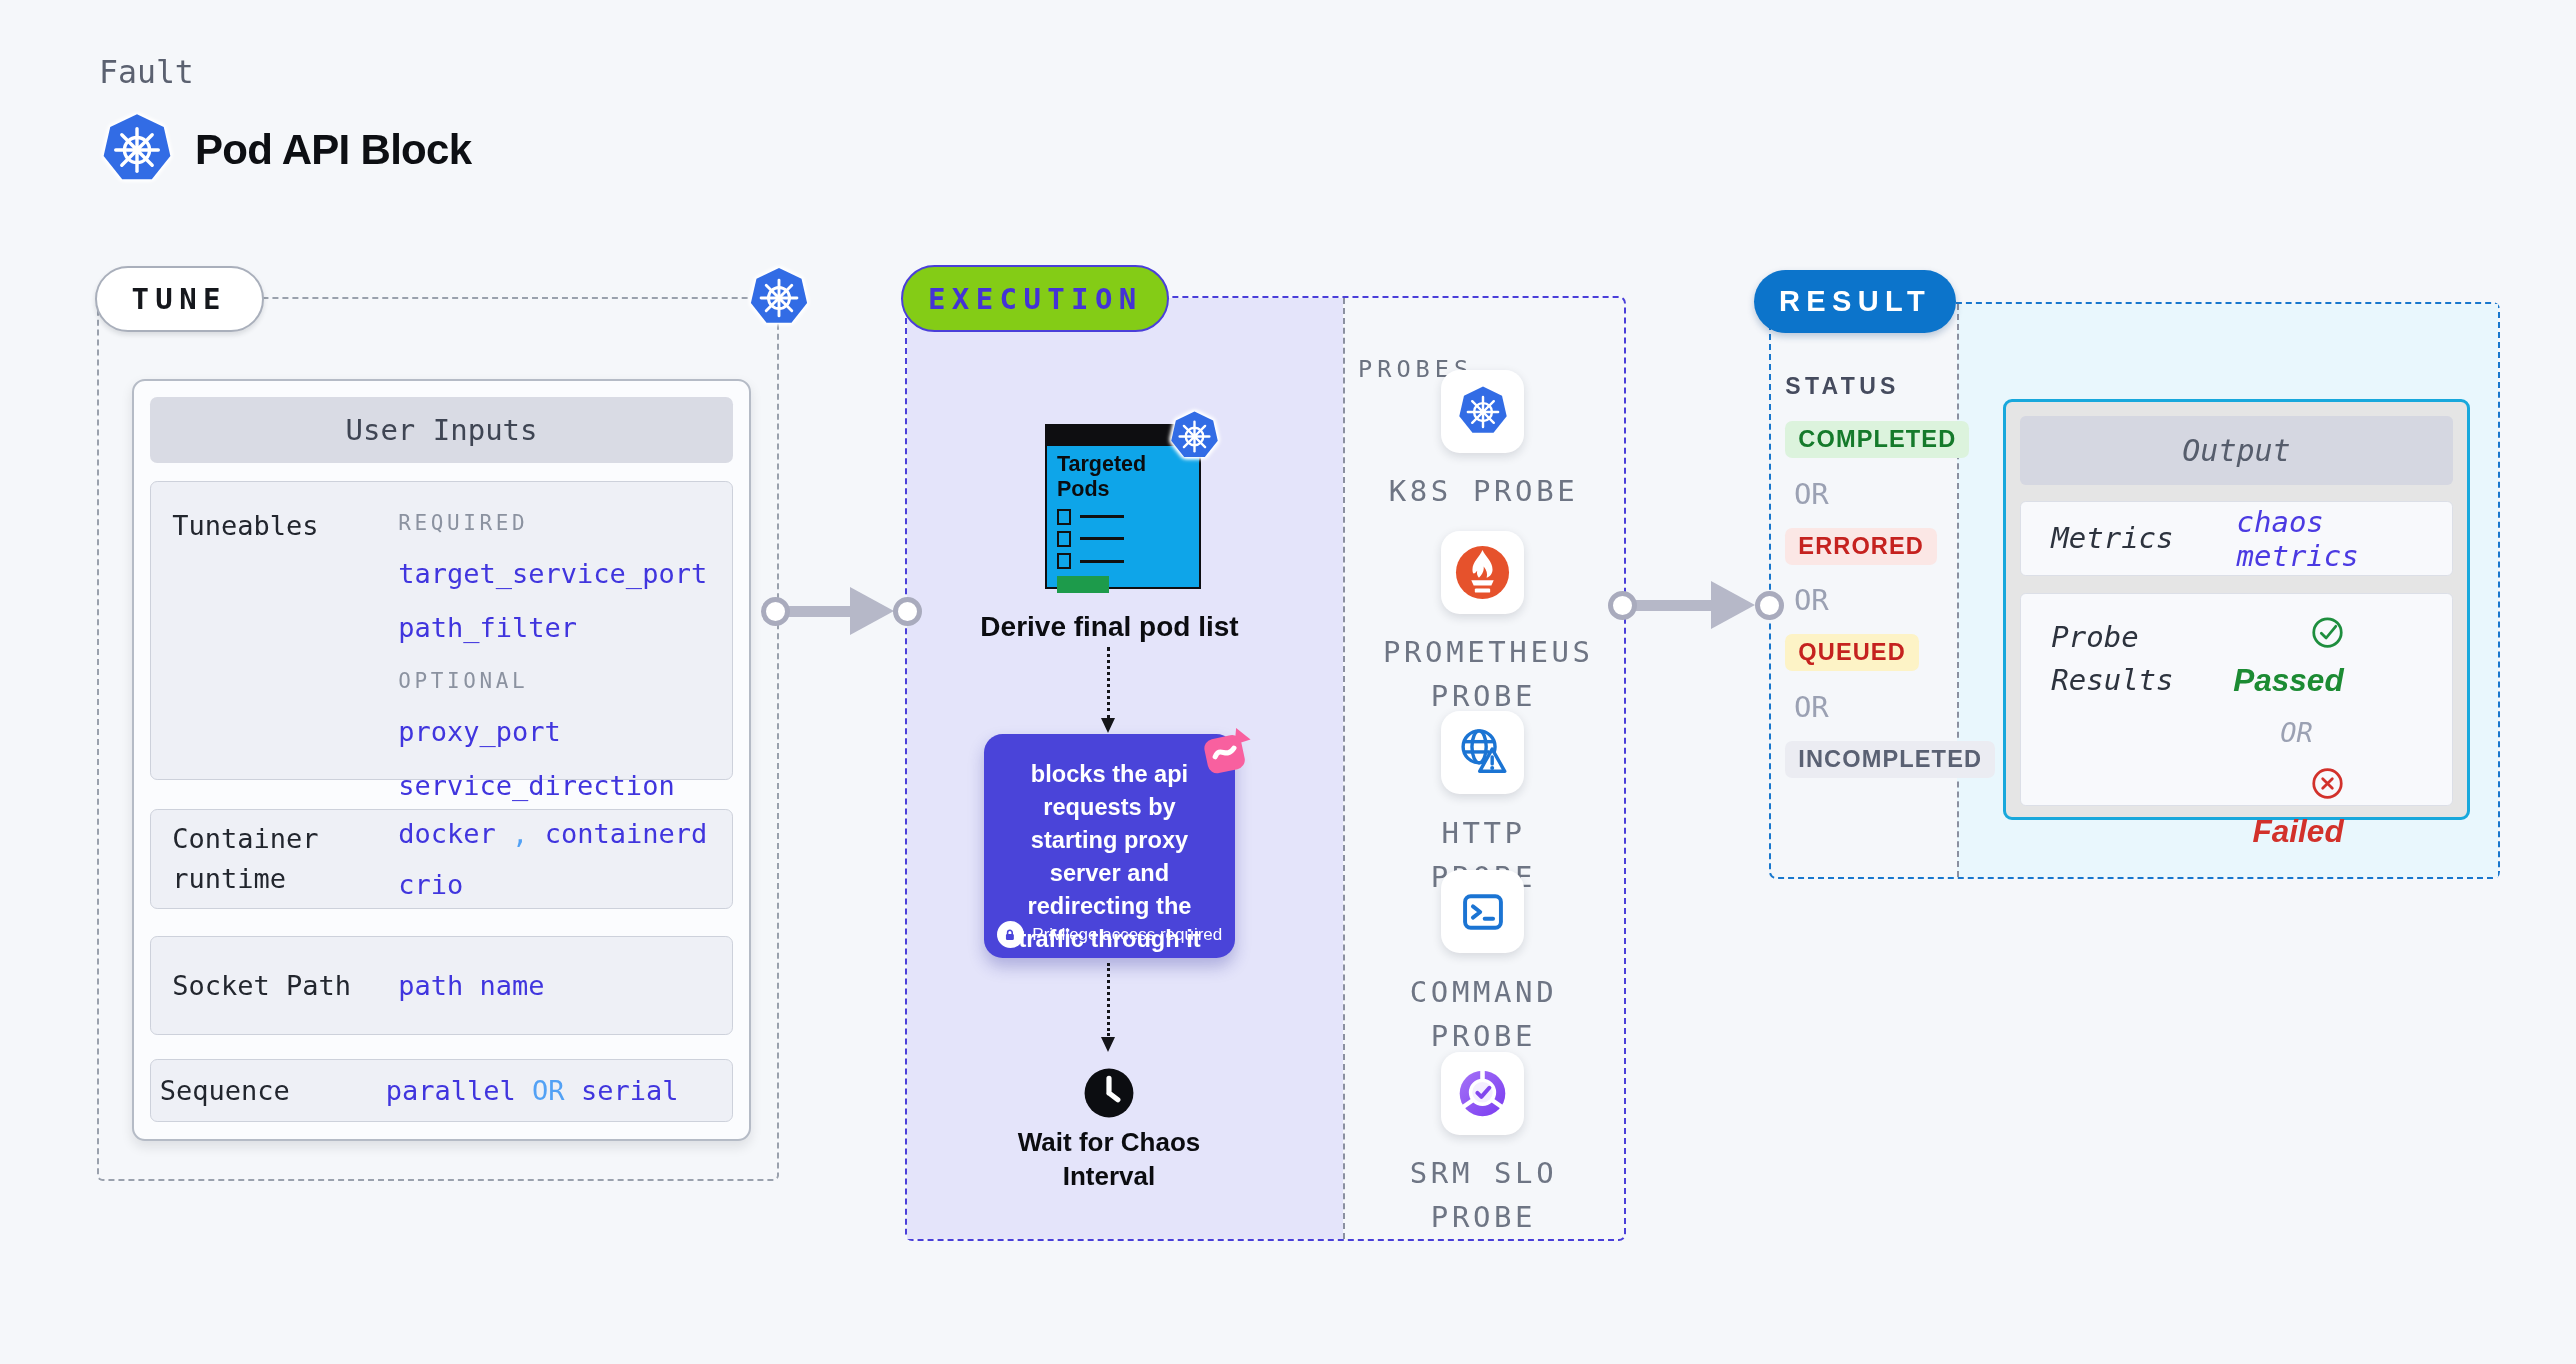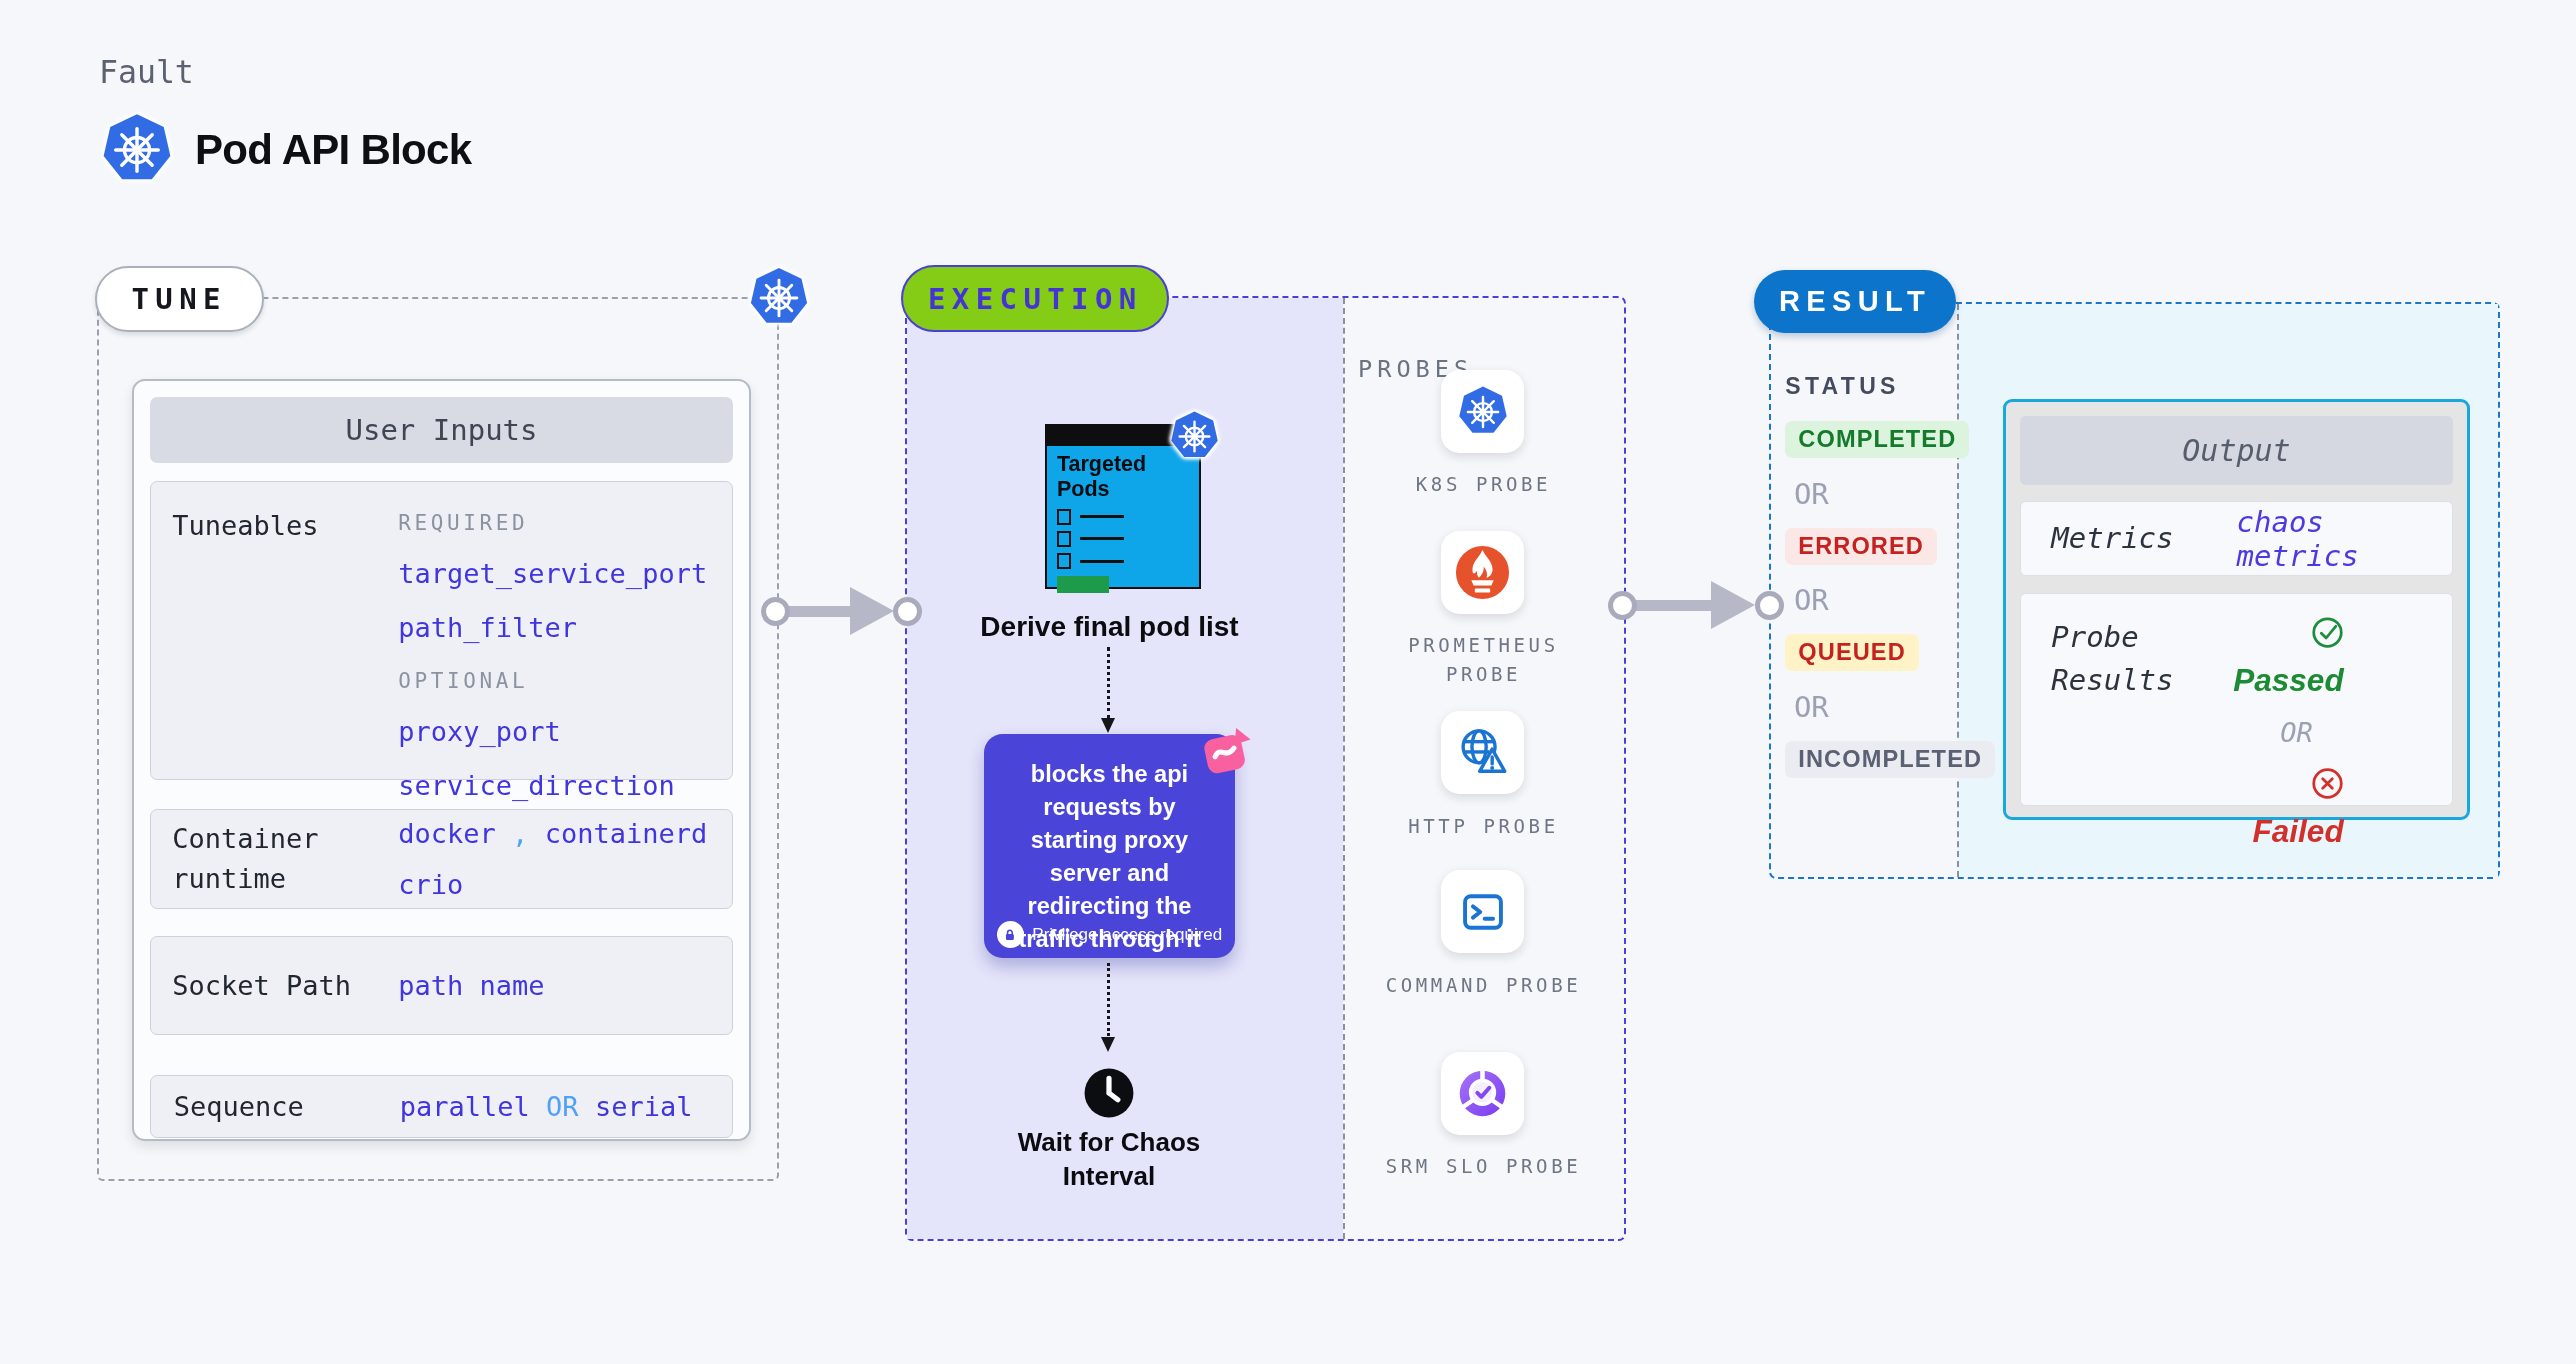--- a/index.html
+++ b/index.html
@@ -41,33 +41,33 @@
   .row-tuneables{margin-top:18.6px;height:299px;padding:24px 21.5px;}
   .row-label{font-size:27px;color:#22262e;width:226px;line-height:1.5;flex-shrink:0;}
   .req-col{display:flex;flex-direction:column;}
   .req-cap{font-size:21px;color:#8b92a0;letter-spacing:3.6px;margin-top:4.3px;}
   .code-val{font-size:27px;color:#4035de;margin-top:23px;white-space:nowrap;}
   .cap-opt{margin-top:26px;}
   .row-runtime{margin-top:29px;height:100px;padding:0 21.5px;align-items:center;}
   .rt-vals{font-size:27px;color:#4035de;line-height:1.9;}
   .sep-accent{color:#52a1f5;}
   .row-socket{margin-top:27px;height:99px;padding:0 21.5px;align-items:center;}
-  .row-seq{margin-top:40px;height:63px;padding:0 23px;align-items:center;}
+  .row-seq{margin-top:24px;height:63px;padding:0 9px;align-items:center;}
   .code-inline{font-size:27px;color:#4035de;white-space:nowrap;}
 
   
   .conn-line{height:10.7px;background:#b6b8c8;}
   .conn-tri{width:0;height:0;border-top:24px solid transparent;border-bottom:24px solid transparent;border-left:44px solid #b6b8c8;}
   .conn-dot{width:29px;height:29px;border:5.7px solid #a9abbd;background:#fff;border-radius:50%;box-sizing:border-box;z-index:4;}
 
   
   .probes-label{left:451px;top:57px;font-size:23.6px;color:#6b7280;letter-spacing:5px;}
   .probe-card{left:534px;width:83px;height:83px;background:#fff;border-radius:18.6px;
     box-shadow:0 3.6px 10px rgba(25,31,45,.13);}
-  .probe-lbl{left:476px;width:201px;text-align:center;font-size:19px;color:#6e7584;letter-spacing:3.6px;line-height:1.5;}
+  .probe-lbl{left:476px;width:201px;text-align:center;font-size:29px;color:#6e7584;letter-spacing:3.6px;line-height:1.5;}
 
   .pods-card{left:138px;top:126px;width:156px;height:165px;background:#0ea5e9;border:2.9px solid #0e0e11;box-sizing:border-box;}
   .pods-bar{height:20px;background:#0e0e11;}
   .pods-badge{right:-21.5px;top:-15.8px;width:53px;height:53px;}
   .pods-body{padding:5.7px 10px;}
   .pods-title{font-size:21.5px;font-weight:700;color:#0b0c0f;line-height:1.18;}
   .cb-row{display:flex;align-items:center;gap:8.6px;margin-top:6.4px;}
   .cb{width:14.3px;height:15.8px;border:2.1px solid #111;box-sizing:border-box;}
   .cb-line{width:44px;height:2.9px;background:#111;}
   .pods-green{width:52px;height:17px;background:#1d9b4b;margin-top:7.2px;}

